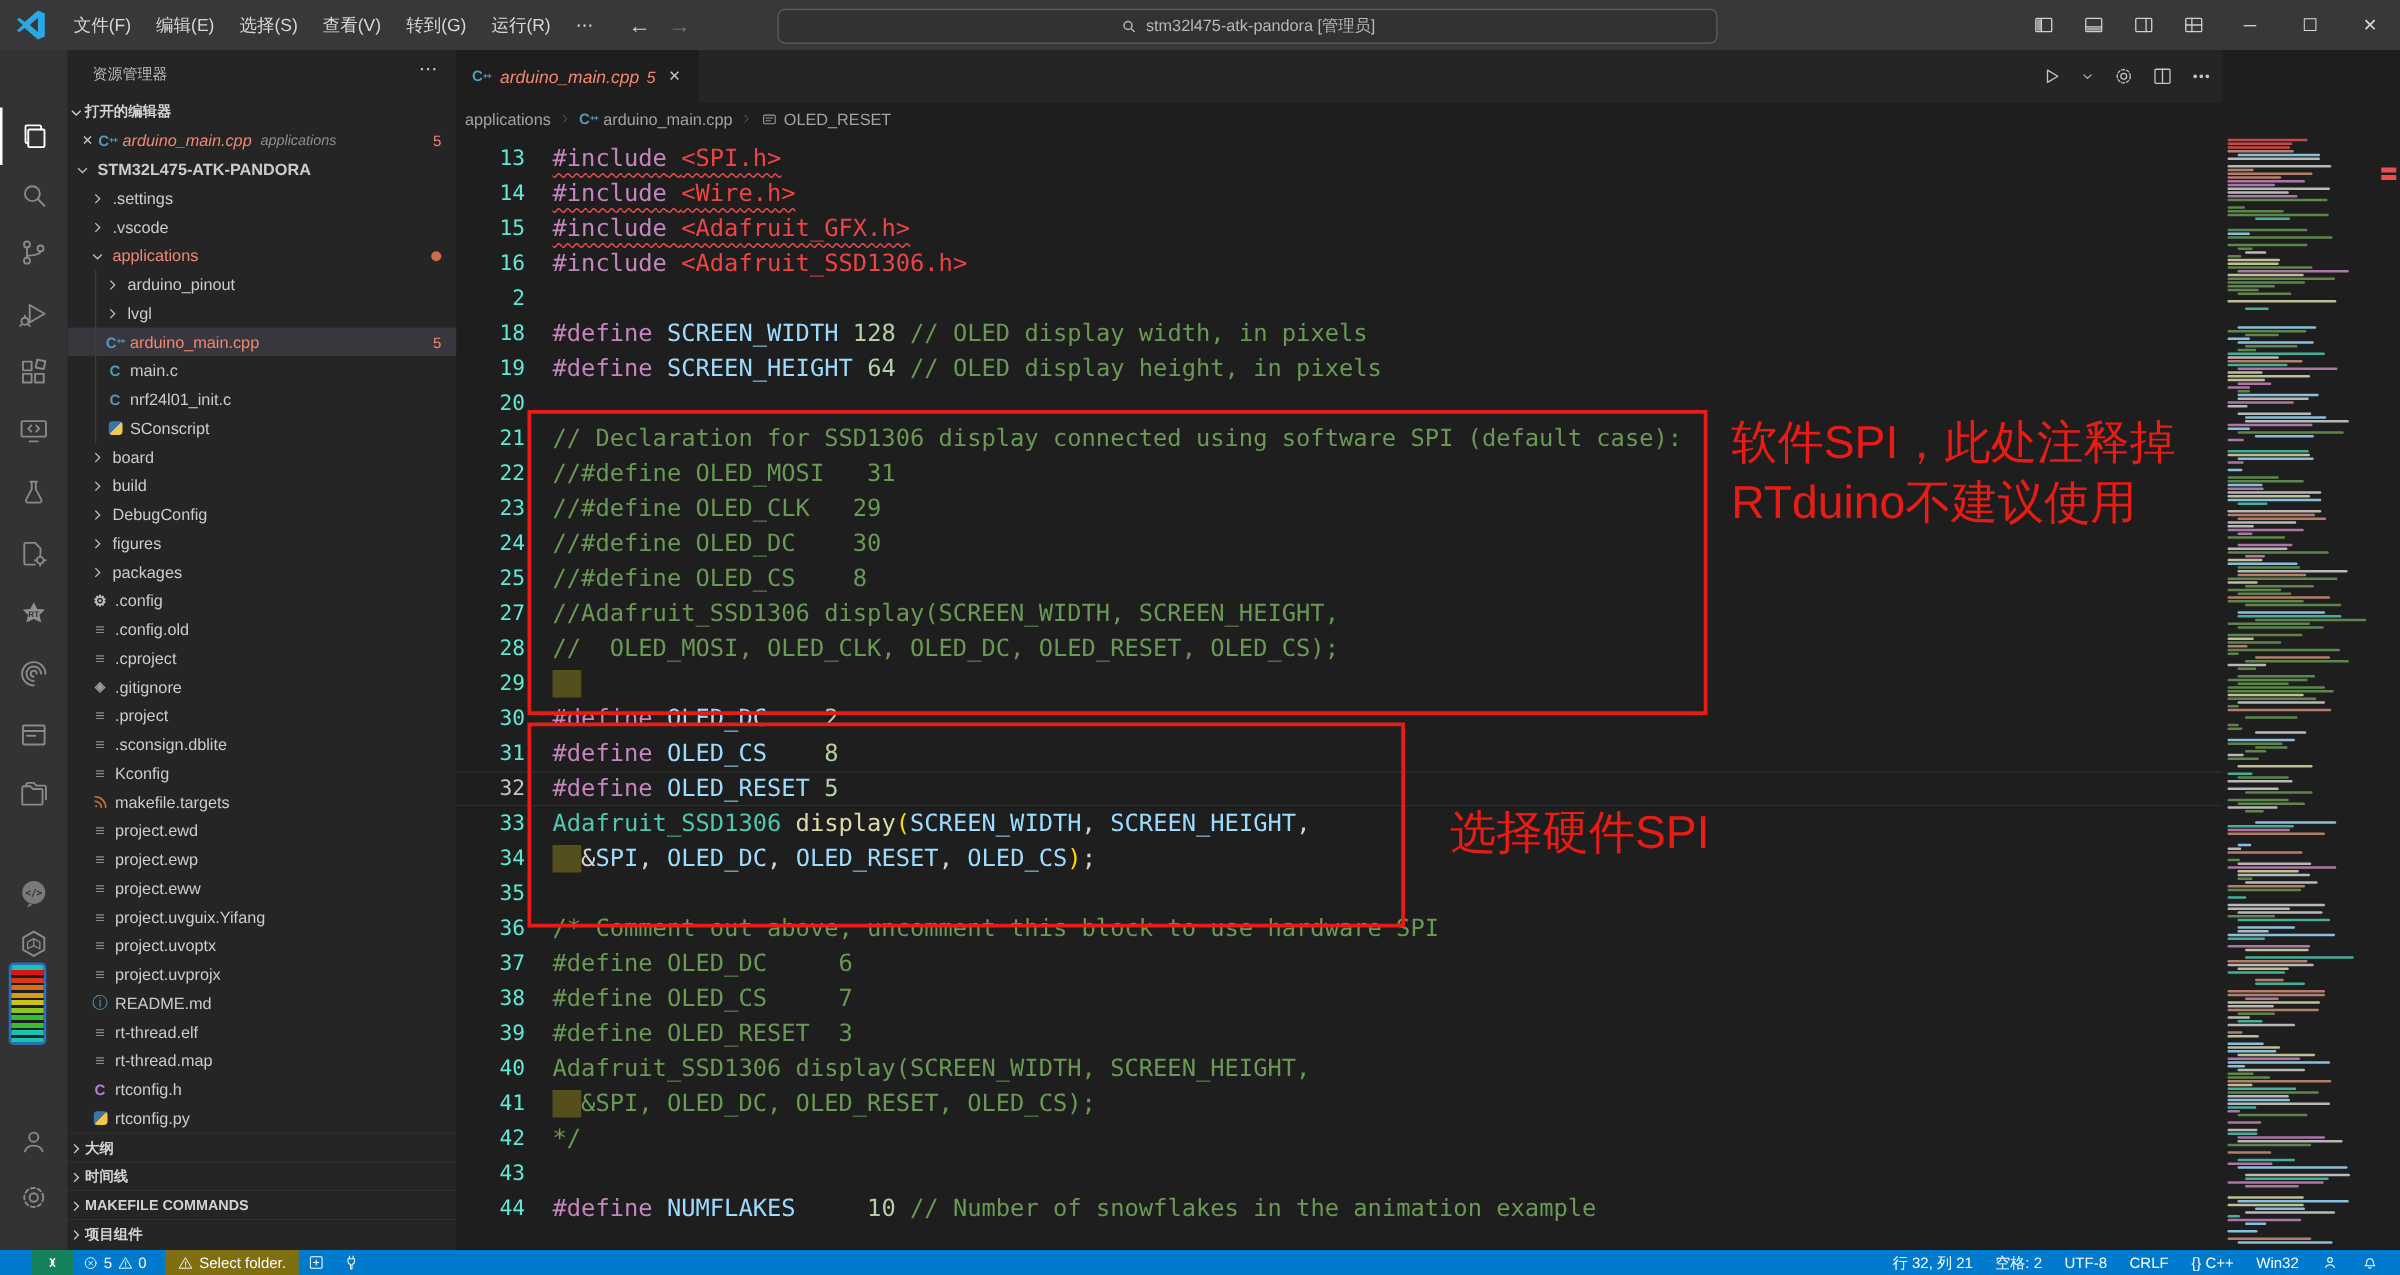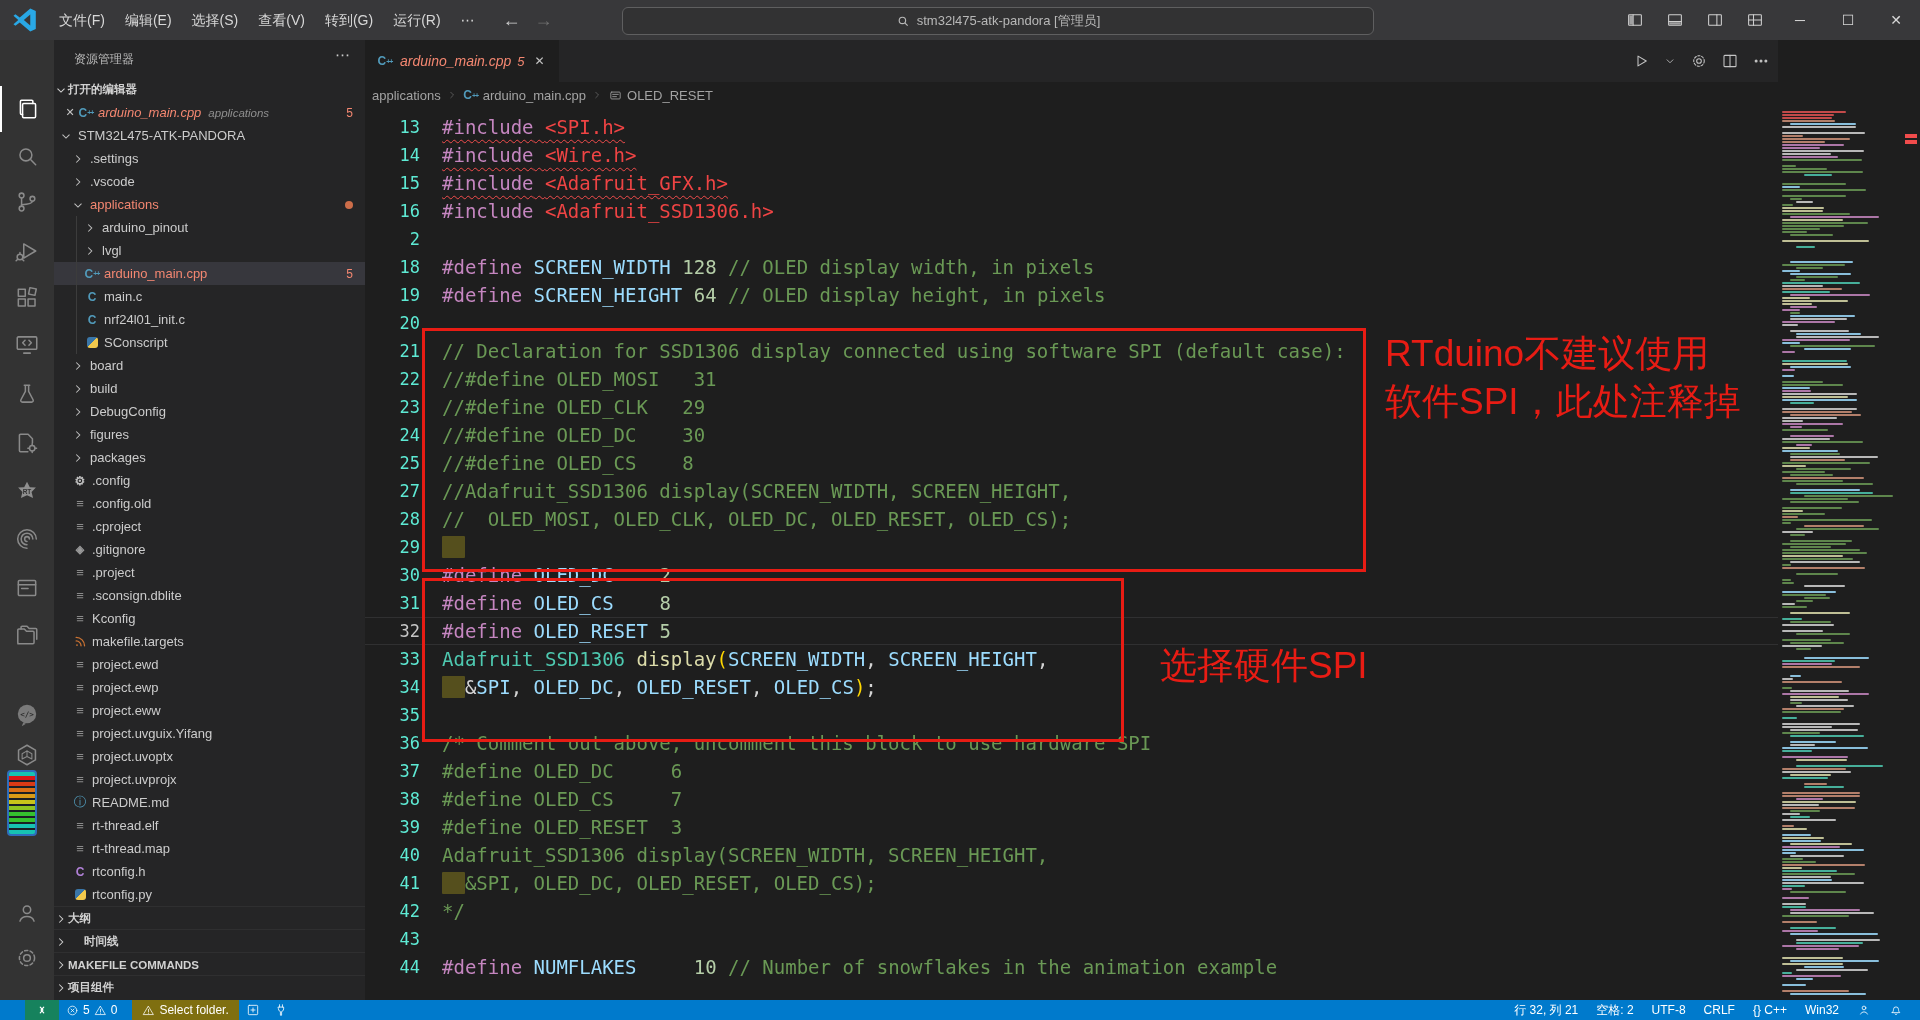--- a/index.html
+++ b/index.html
@@ -299,21 +299,21 @@
         <span class="detail">applications</span>
         <span class="badge">5</span>
       </div>
       <div class="row" style="top: 84px;">
         <span style="flex: 0 0 4px;"></span>
         <span class="chev">
           <svg width="14" height="14" viewBox="0 0 24 24" fill="none" stroke="currentColor" stroke-width="1.8">
             <path d="M6 9.5l6 6 6-6"></path>
           </svg>
         </span>
-        <span class="lbl" style="font-weight: normal;">STM32L475-ATK-PANDORA</span>
+        <span class="lbl" style="font-weight: bold;">STM32L475-ATK-PANDORA</span>
       </div>
       <div class="row" style="top: 107px;">
         <span style="flex: 0 0 16px;"></span>
         <span class="chev">
           <svg width="14" height="14" viewBox="0 0 24 24" fill="none" stroke="currentColor" stroke-width="1.8">
             <path d="M9 6l6 6-6 6"></path>
           </svg>
         </span>
         <span class="lbl">.settings</span>
       </div>
@@ -549,21 +549,21 @@
       </div>
       <div id="indent-guide" style="top: 176px; height: 138px;"></div>
       <div class="sec-header" style="top: 866px;">
         <span class="chev">
           <svg width="14" height="14" viewBox="0 0 24 24" fill="none" stroke="currentColor" stroke-width="1.8">
             <path d="M9 6l6 6-6 6"></path>
           </svg>
         </span>
         <span>大纲</span>
       </div>
-      <div class="sec-header" style="top: 889px; gap: 16px;">
+      <div class="sec-header" style="top: 889px;">
         <span class="chev">
           <svg width="14" height="14" viewBox="0 0 24 24" fill="none" stroke="currentColor" stroke-width="1.8">
             <path d="M9 6l6 6-6 6"></path>
           </svg>
         </span>
         <span>时间线</span>
       </div>
       <div class="sec-header" style="top: 912px;">
         <span class="chev">
           <svg width="14" height="14" viewBox="0 0 24 24" fill="none" stroke="currentColor" stroke-width="1.8">
@@ -682,22 +682,22 @@
         <div class="cl"><span class="ln">40</span><span class="lc"><span class="tk-com">Adafruit_SSD1306 display(SCREEN_WIDTH, SCREEN_HEIGHT,</span></span></div>
         <div class="cl"><span class="ln">41</span><span class="lc"><span class="tk-hl">  </span><span class="tk-com">&amp;SPI, OLED_DC, OLED_RESET, OLED_CS);</span></span></div>
         <div class="cl"><span class="ln">42</span><span class="lc"><span class="tk-com">*/</span></span></div>
         <div class="cl"><span class="ln">43</span><span class="lc"></span></div>
         <div class="cl"><span class="ln">44</span><span class="lc"><span class="tk-kw">#define</span><span class="tk-pl"> </span><span class="tk-id">NUMFLAKES</span><span class="tk-pl">     </span><span class="tk-num">10</span><span class="tk-com"> // Number of snowflakes in the animation example</span></span></div>
       </div>
     <div id="overlays">
         <div class="redbox" style="left: 57px; top: 220px; width: 938px; height: 238px;"></div>
         <div class="redbox" style="left: 57px; top: 470px; width: 696px; height: 158px;"></div>
         <div class="annot" style="left: 1020px; top: 222px;">
+          <div>软件SPI，此处注释掉</div>
           <div>RTduino不建议使用</div>
-          <div>软件SPI，此处注释掉</div>
         </div>
         <div class="annot" style="left: 795px; top: 534px;">
           <div>选择硬件SPI</div>
         </div>
       </div>
   </div>
 </div>
 
 <div id="minimap">
     <div class="mm-bar" style="top: 3px; left: 4px; width: 64.4153px; background: rgb(224, 82, 82);"></div>

